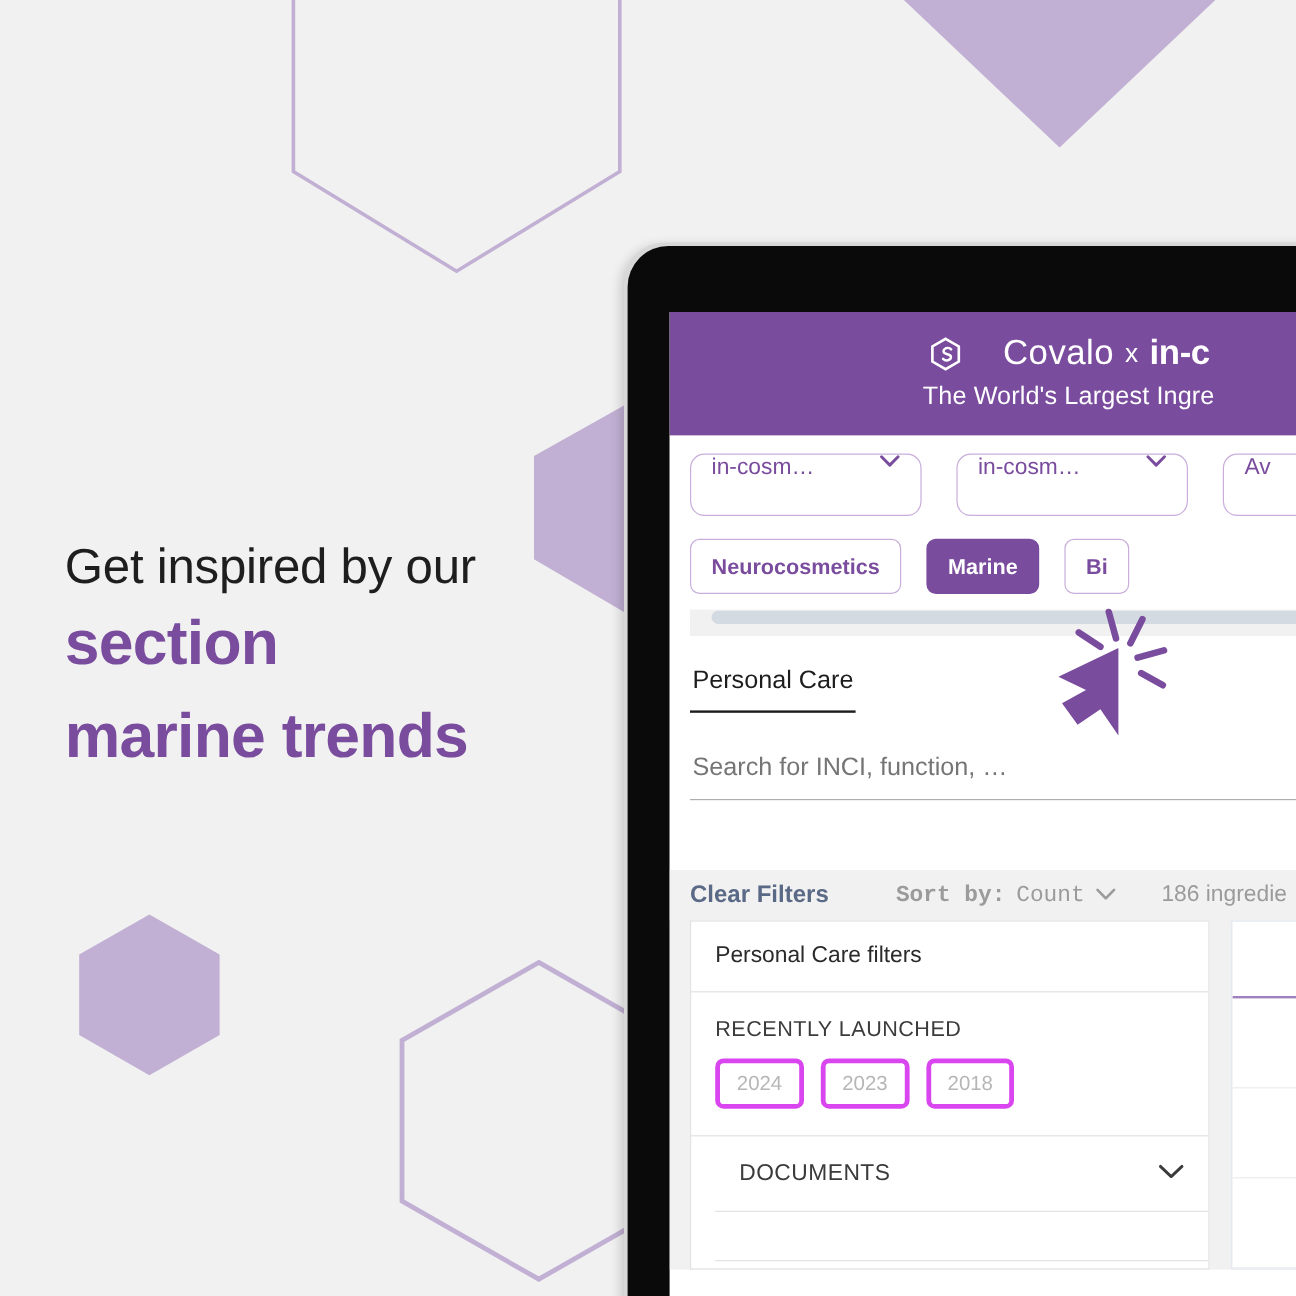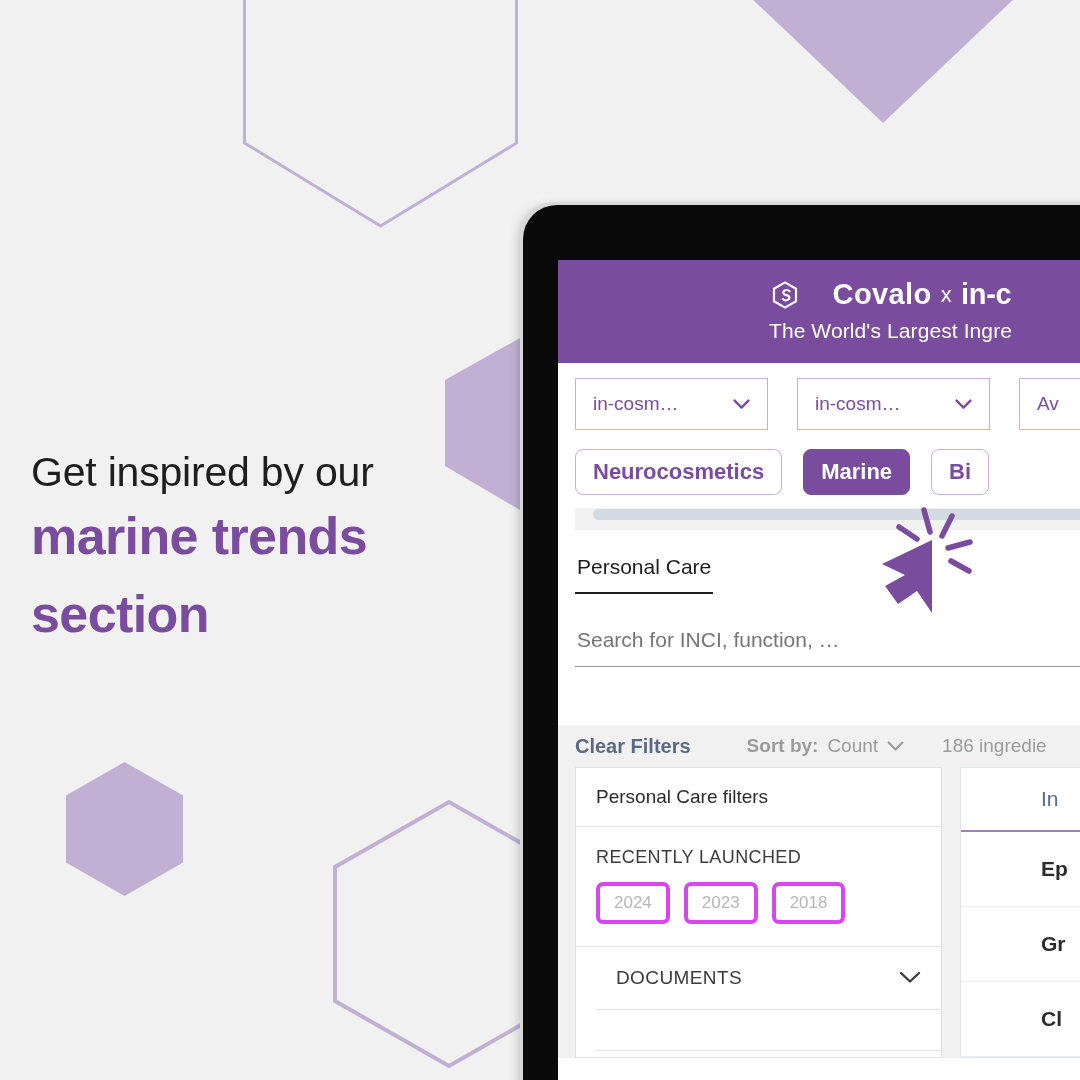--- a/index.html
+++ b/index.html
@@ -16,21 +16,21 @@
     width: 1080px; height: 1080px;
     background: #f1f1f1;
     overflow: hidden;
   }
 
   
   .hex { position: absolute; }
   .hex svg { display: block; overflow: visible; }
 
   
-  #promo { position: absolute; left: 31px; top: 448px; width: 470px; }
+  #promo { position: absolute; left: 54px; top: 448px; width: 470px; }
   #promo .line-light {
     font-size: 41px;
     font-weight: 400;
     color: #1e1e1e;
     letter-spacing: -0.2px;
     line-height: 1.2;
     white-space: nowrap;
   }
   #promo .line-bold {
     font-size: 52px;
@@ -71,59 +71,59 @@
     display: flex;
     align-items: center;
     justify-content: center;
     gap: 9px;
     font-size: 29px;
     font-weight: 300;
     letter-spacing: .4px;
     white-space: nowrap;
   }
   #brand-row .logo-mark { display: flex; align-items: center; }
-  #brand-row .brand-name { font-weight: 700; margin-left: 24px; }
+  #brand-row .brand-name { font-weight: 400; margin-left: 24px; }
   #brand-row .brand-x { font-size: 22px; font-weight: 400; }
   #brand-row .brand-partner { font-weight: 700; letter-spacing: -.3px; }
   #tagline {
     margin-top: 8px;
     font-size: 21px;
     font-weight: 400;
     white-space: nowrap;
     letter-spacing: .1px;
   }
 
   
   #toolbar { background:#fff; padding: 15px 17px 0 17px; }
   #dropdown-row { display: flex; gap: 29px; }
   .dropdown {
     min-width: 193px; height: 52px;
     border: 1.5px solid #C9AEDB;
-    border-radius: 0;
+    border-radius: 12px;
     background: #fff;
-    display: flex; align-items: center;
+    display: flex; 
     justify-content: space-between;
     padding: 0 17px;
     color: #7A4C9E;
     font-size: 19px;
     white-space: nowrap;
     flex: none;
   }
   .dropdown .chev { margin-left: 14px; display:flex; }
 
   #chip-row { display: flex; gap: 21px; margin-top: 19px; }
   .chip {
     height: 46px;
     border: 1.5px solid #C9AEDB;
     border-radius: 8px;
     background: #fff;
     display: flex; align-items: center;
     padding: 0 17px;
     color: #7A4C9E;
-    font-size: 22px;
+    font-size: 18px;
     font-weight: 700;
     white-space: nowrap;
     flex: none;
   }
   .chip.active {
     background: #7A4C9E;
     border-color: #7A4C9E;
     color: #fff;
   }
 
@@ -176,32 +176,32 @@
     background: #f1f1f1;
   }
   #clear-filters {
     font-size: 20px; font-weight: 700; color: #5a6a86;
     white-space: nowrap;
     text-align: right;
   }
   #sort-group {
     display: flex; align-items: center; gap: 9px;
     margin-left: 56px;
-    color: #9b9b9b; font-size: 19px; white-space: nowrap;
+    color: #9b9b9b; font-size: 19px; white-space: nowrap; font-family: Liberation Mono, monospace;
   }
   #sort-group .sort-label { font-weight: 700; }
   #count-label {
     margin-left: 38px;
     color: #9b9b9b; font-size: 19px; white-space: nowrap;
   }
 
   #panels { display: flex; gap: 18px; padding: 0 0 0 17px; }
 
   #filter-panel {
-    width: 367px;
+    width: 433px;
     background: #fff;
     border: 1px solid #e2e2e2;
     flex: none;
   }
   .panel-row {
     padding: 18px 20px;
     border-bottom: 1px solid #e2e2e2;
     font-size: 19px;
     color: #2b2b2b;
     white-space: nowrap;
@@ -288,22 +288,22 @@
   </div>
 
   <div class="hex" style="left:333px; top:800px;">
     <svg width="232" height="268" viewBox="0 0 232 268">
       <polygon points="116,2 230,67 230,201 116,266 2,201 2,67" fill="none" stroke="#C1B0D3" stroke-width="4"></polygon>
     </svg>
   </div>
 
   <div id="promo">
     <div class="line-light">Get inspired by our</div>
+    <div class="line-bold">section</div>
     <div class="line-bold">marine trends</div>
-    <div class="line-bold">section</div>
   </div>
 
   <div id="tablet">
     <div id="screen">
 
       <div id="app-header">
         <div id="brand-row">
           <span class="logo-mark">
             <svg width="30" height="30" viewBox="0 0 30 30">
               <polygon points="15,2.4 26,8.7 26,21.3 15,27.6 4,21.3 4,8.7" fill="none" stroke="#ffffff" stroke-width="2.2"></polygon>

